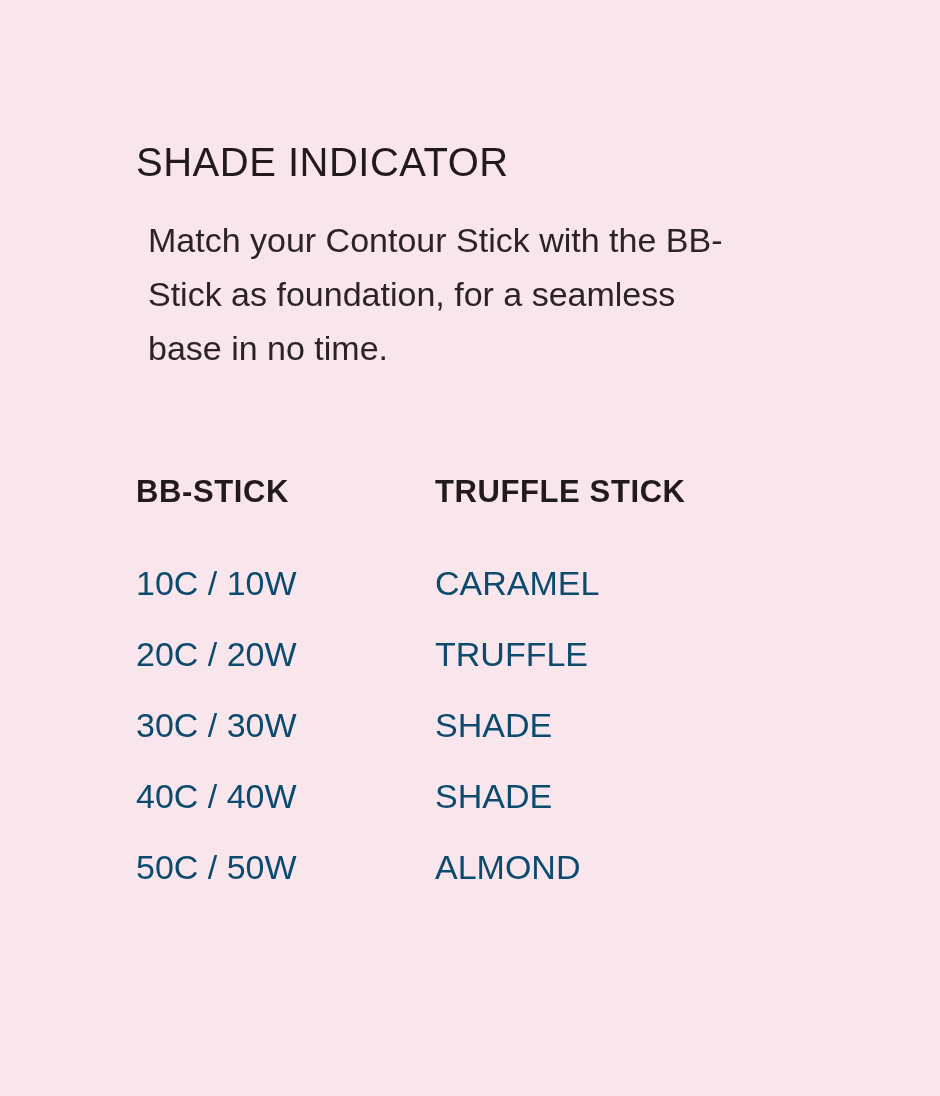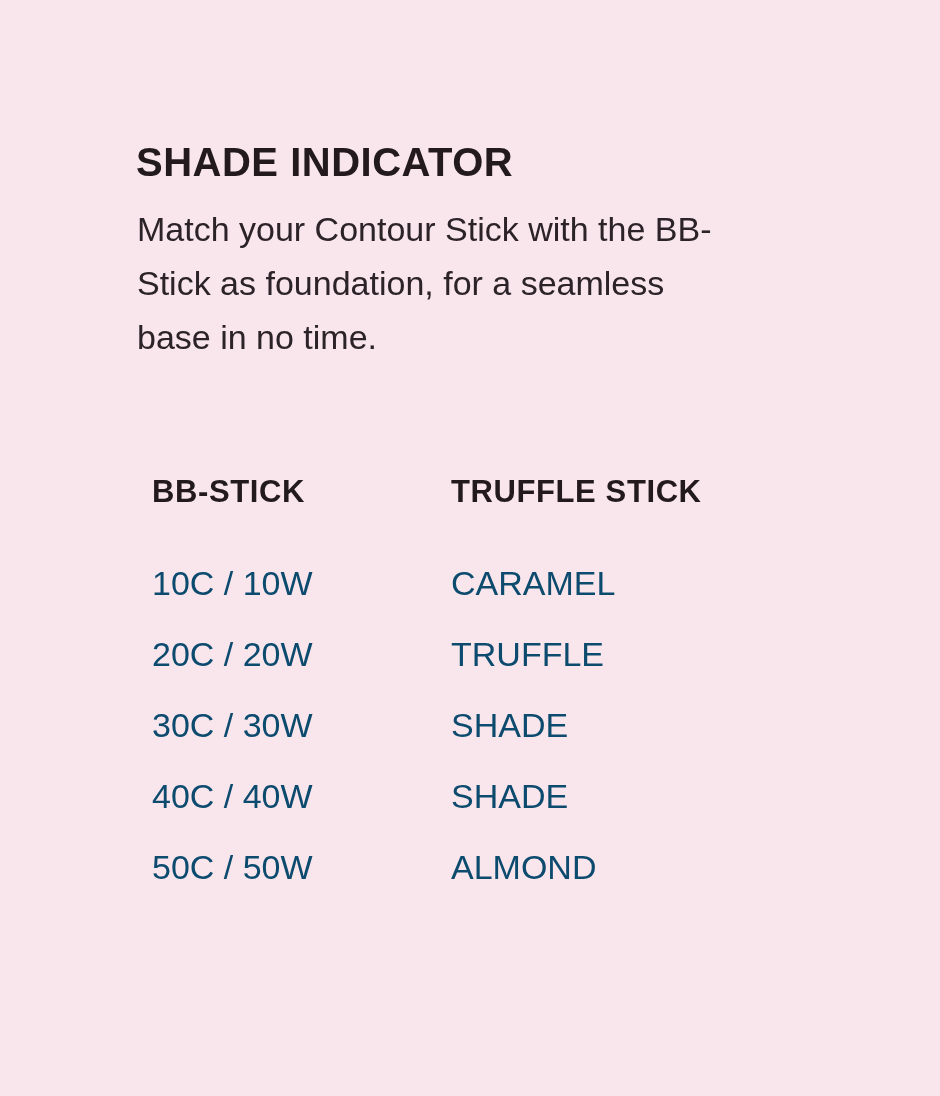--- a/index.html
+++ b/index.html
@@ -28,45 +28,44 @@
   .header-block {
     position: absolute;
     left: 136px;
     top: 139px;
     width: 700px;
   }
 
   .page-title {
     margin: 0;
     font-size: 40px;
-    font-weight: 700;
+    font-weight: 400;
     letter-spacing: 0.5px;
     line-height: 46px;
     color: #231a1d;
     white-space: nowrap;
   }
 
   .intro-text {
-    margin: 1px;
+    margin: 12px;
     padding-top: 16px;
     font-size: 34px;
     font-weight: 400;
     line-height: 54px;
     color: #2c2328;
     max-width: 600px;
   }
 
   
   .shade-table {
     position: absolute;
     left: 136px;
     top: 470px;
     width: 700px;
     border-collapse: collapse;
-    margin-left: 16px;
   }
 
   .shade-table th,
   .shade-table td {
     padding: 0;
     text-align: left;
     vertical-align: baseline;
   }
 
   .shade-table th {

